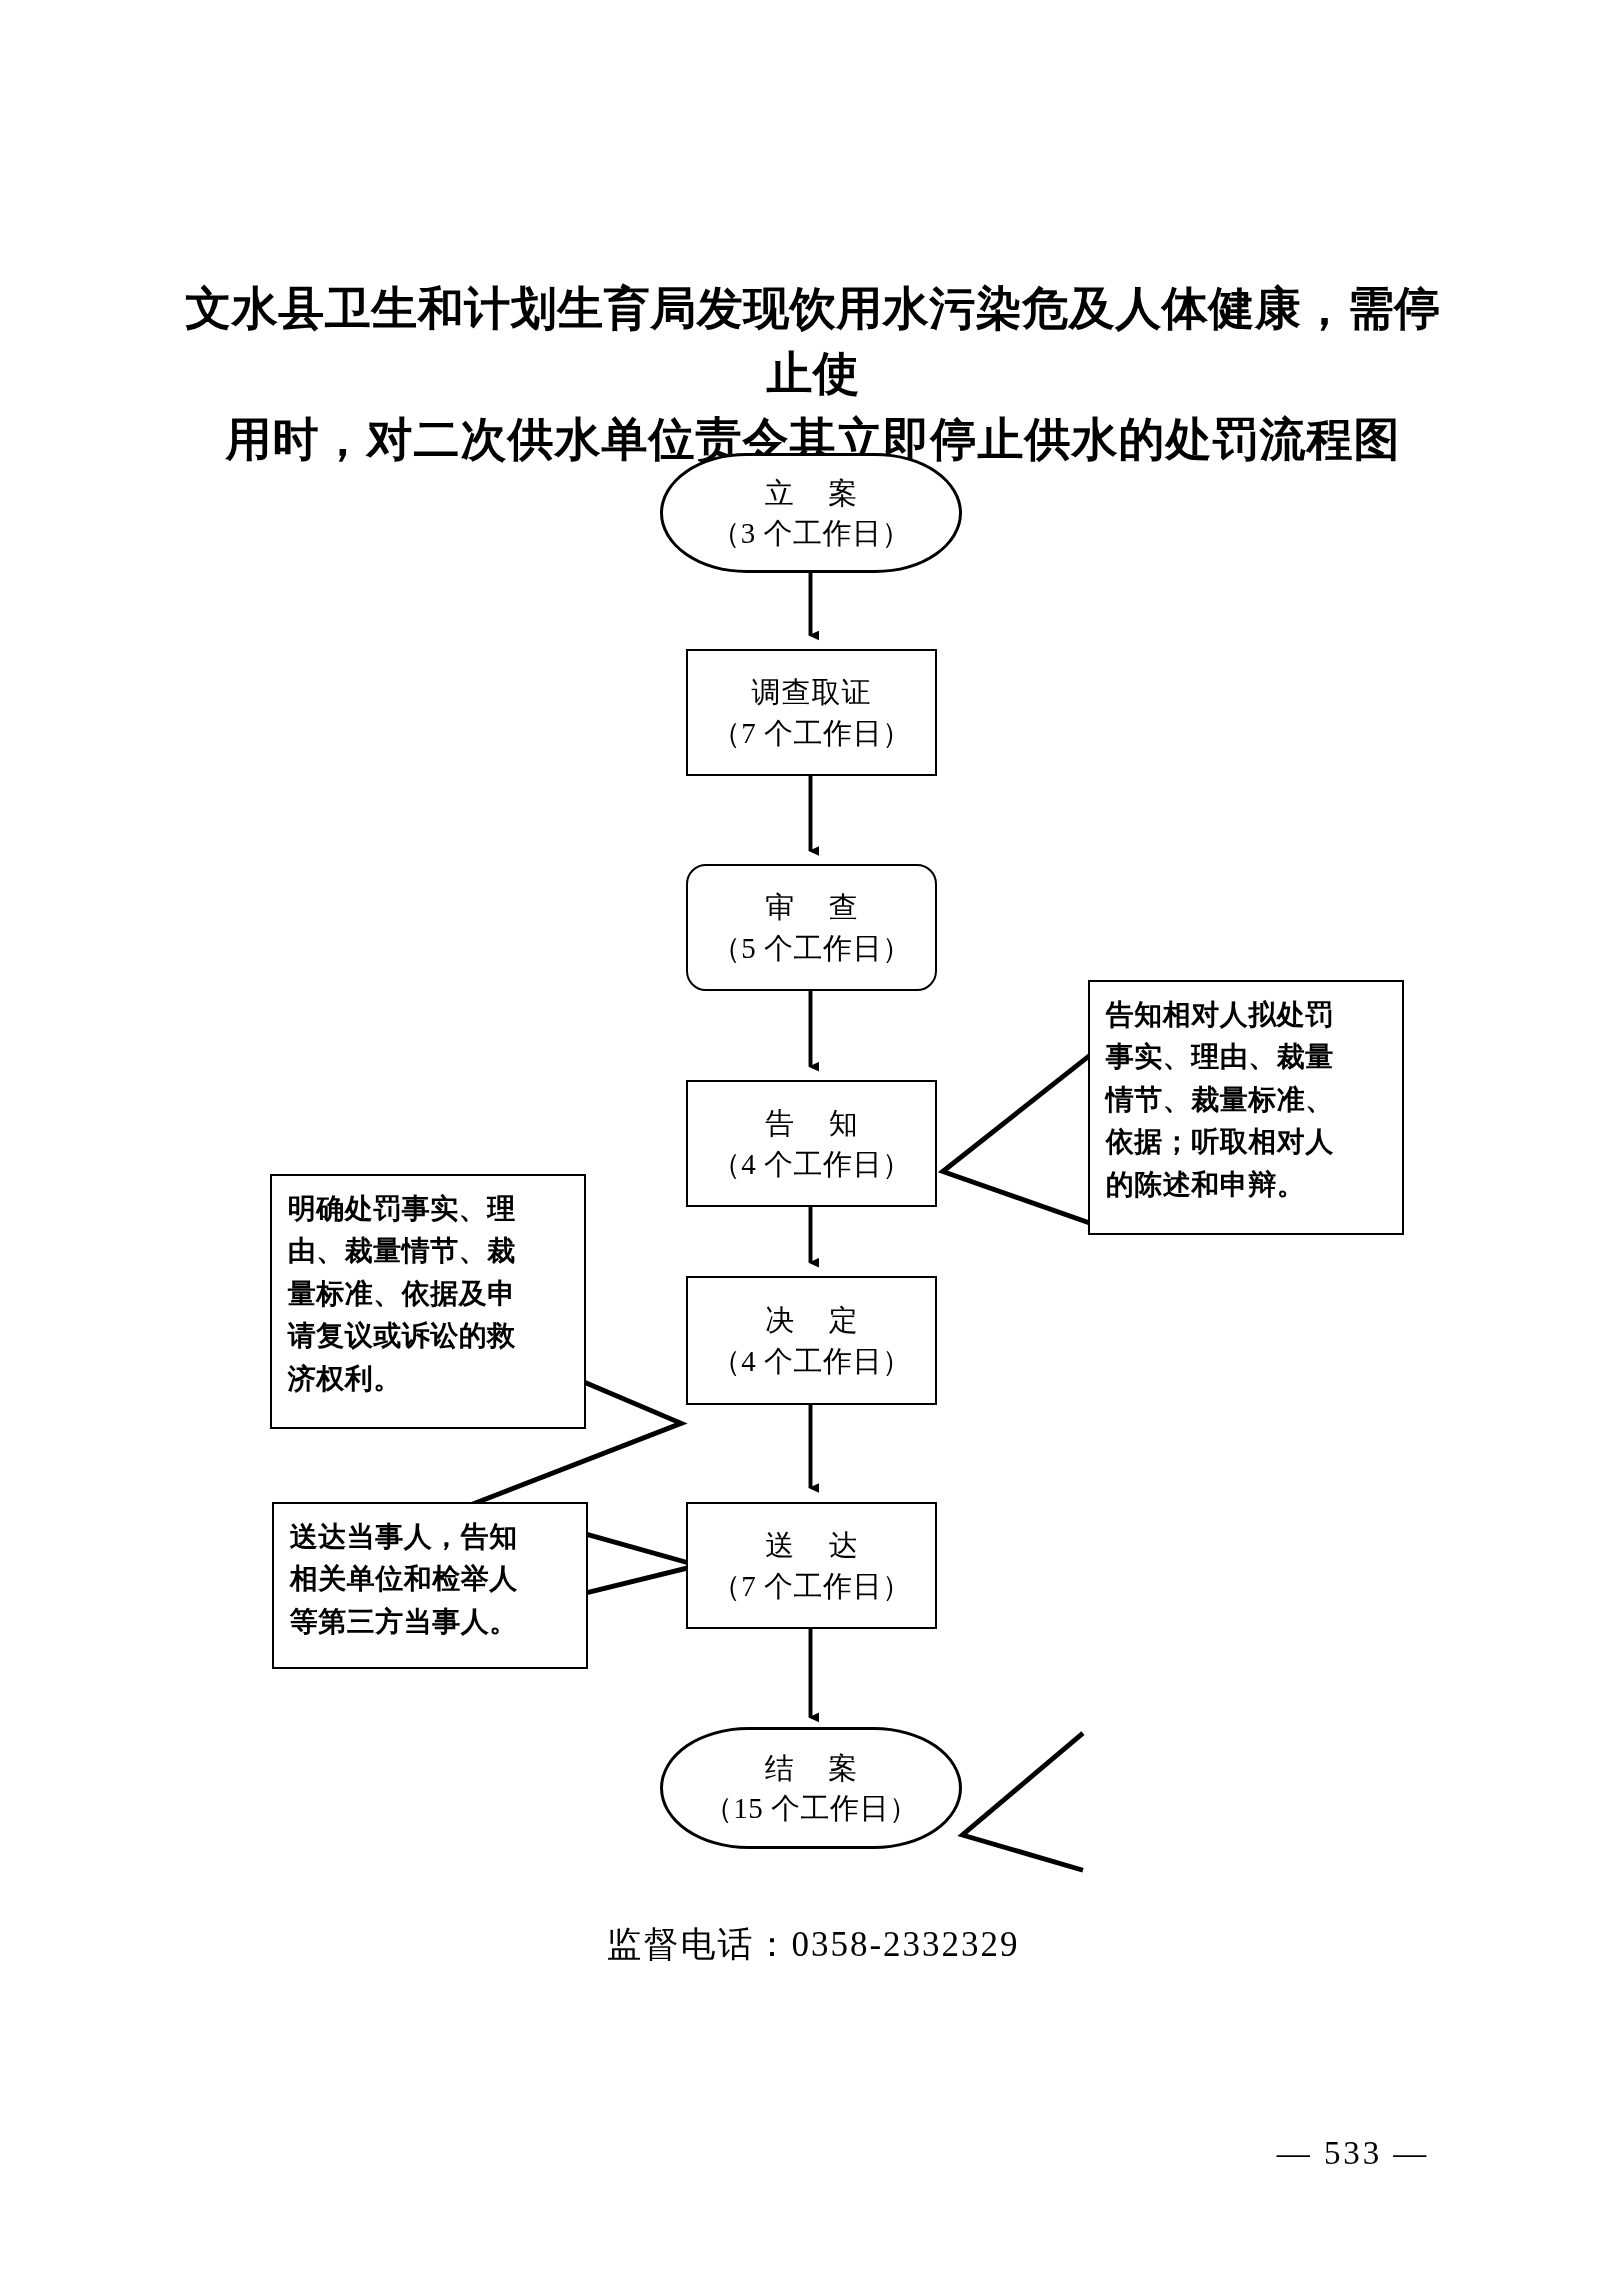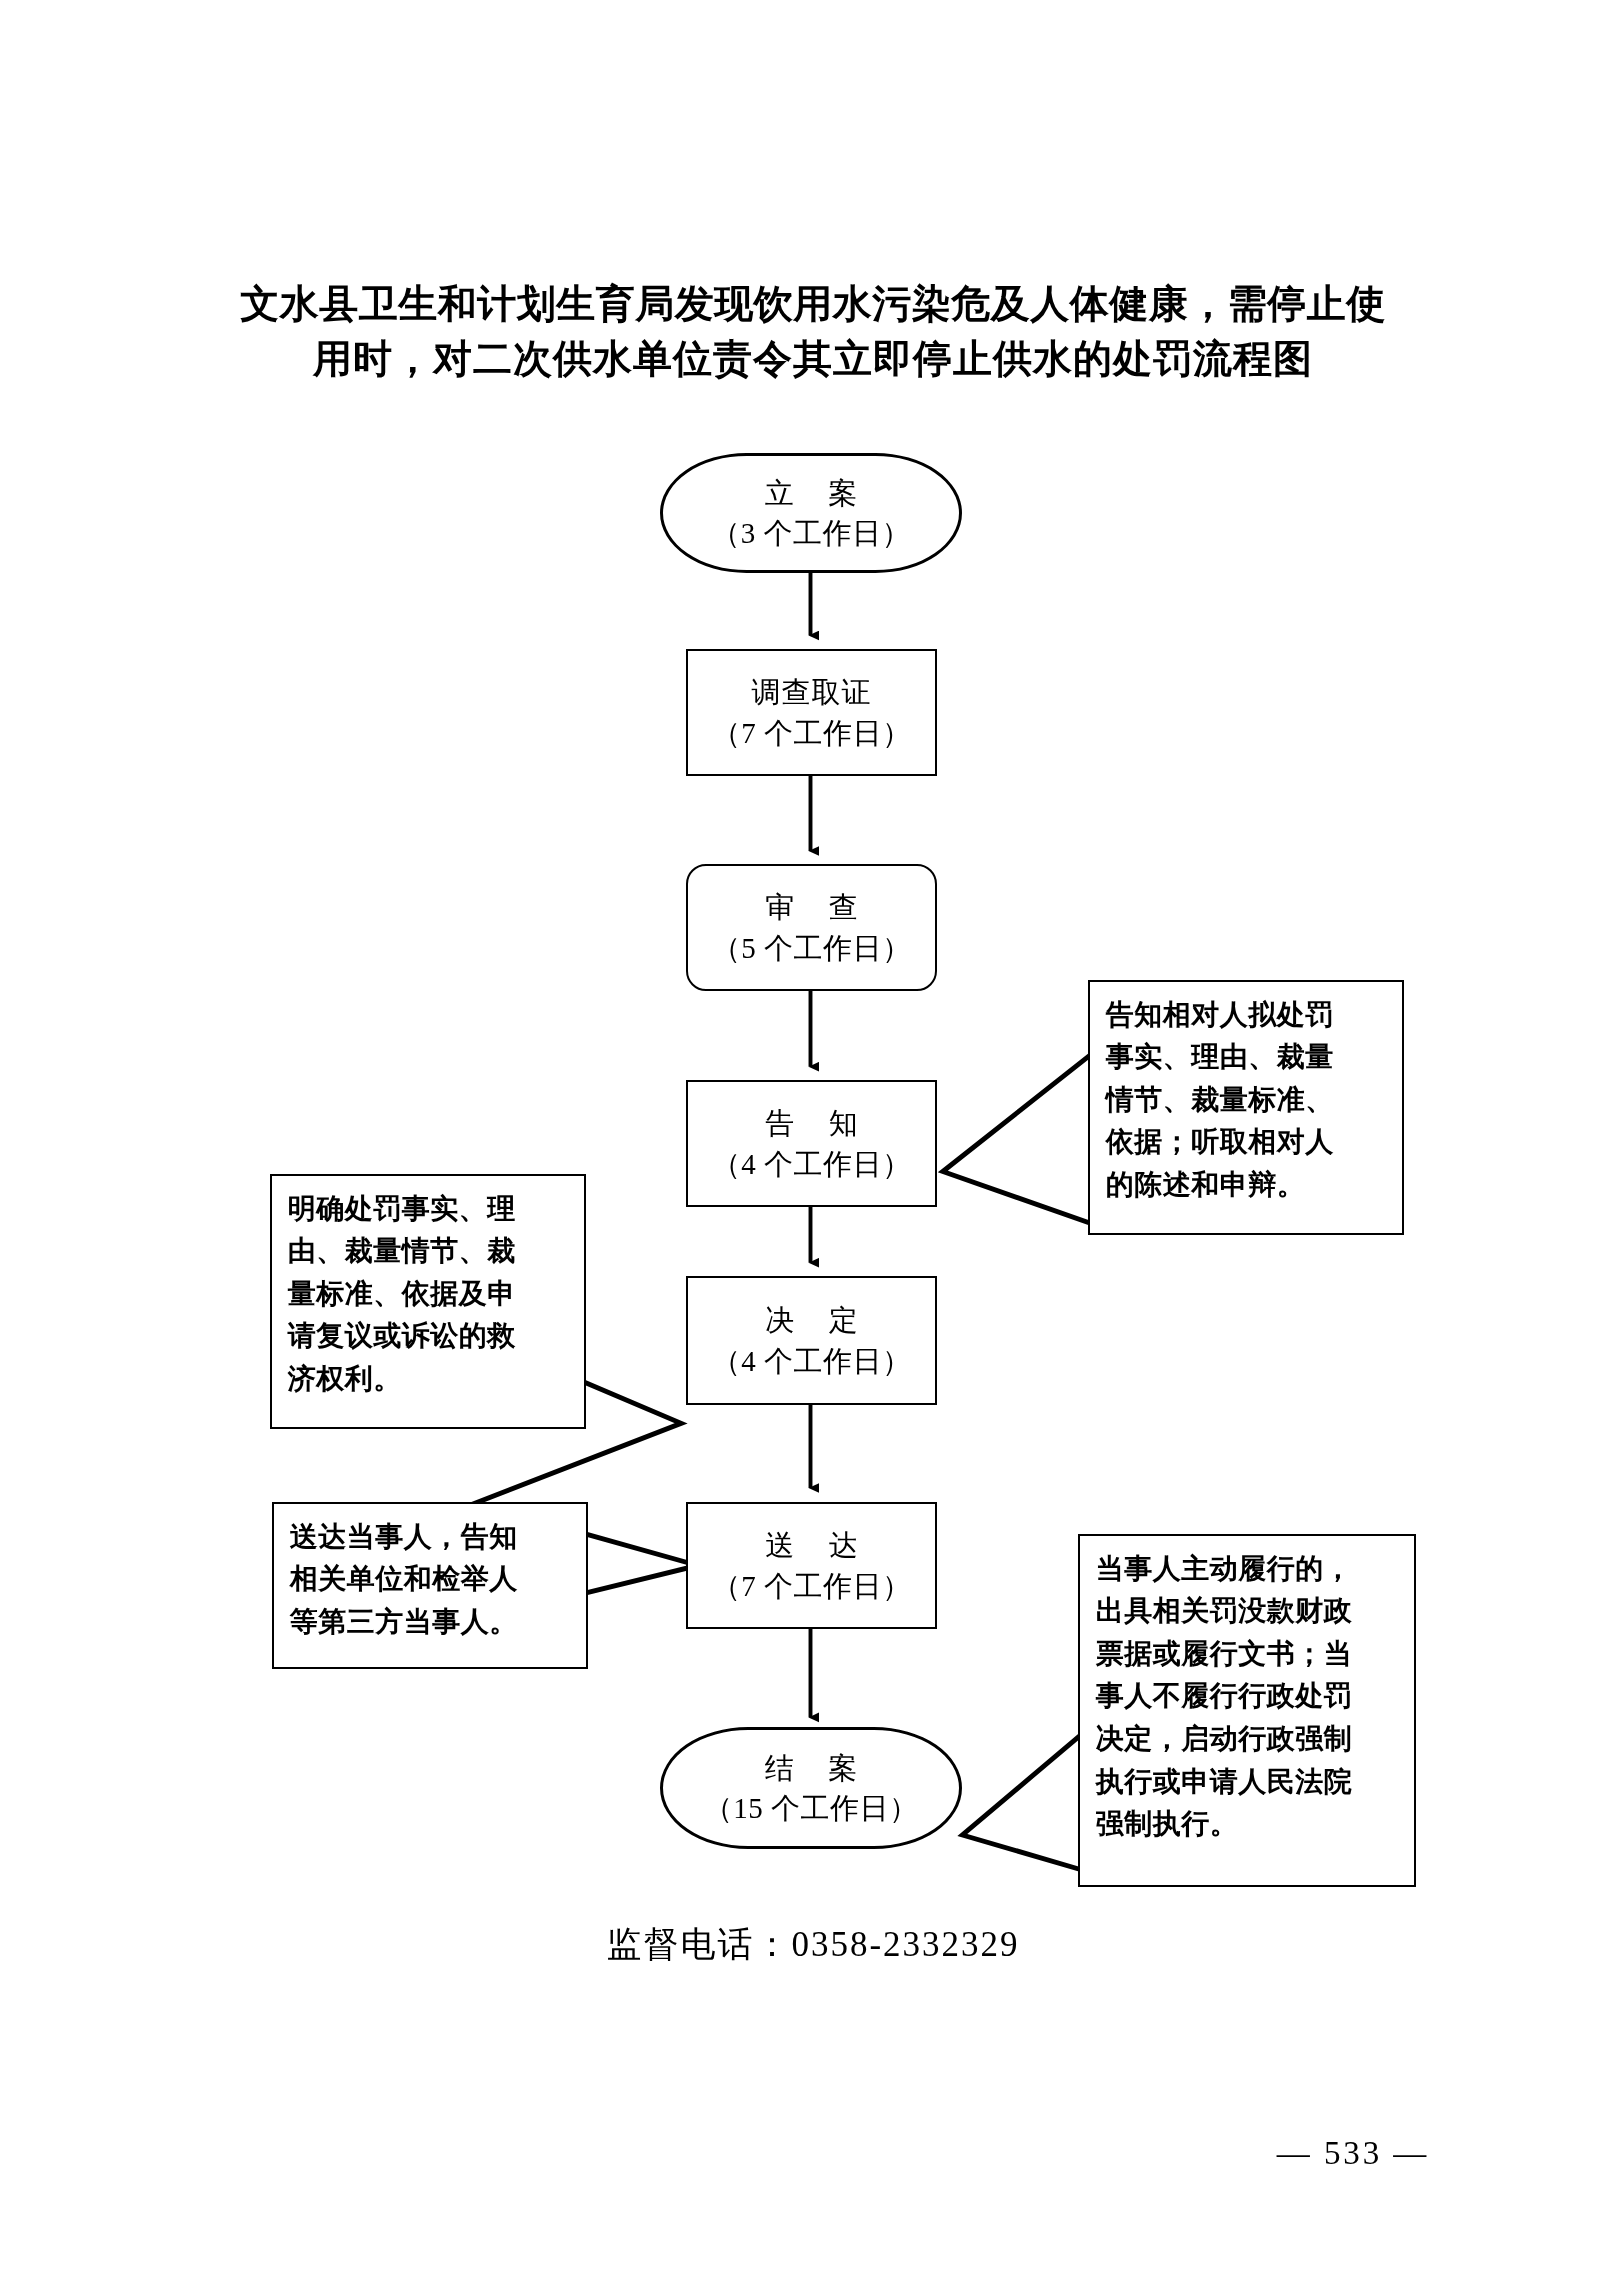--- a/index.html
+++ b/index.html
@@ -24,21 +24,21 @@
     background: #ffffff;
   }
 
   
   .title {
     position: absolute;
     left: 176px;
     top: 276px;
     width: 1274px;
     text-align: center;
-    font-size: 39px;
+    font-size: 46px;
     font-weight: bold;
     line-height: 1.42;
     letter-spacing: 0.5px;
     font-family: "Liberation Serif", "DejaVu Serif", serif;
   }
   .title .ln { display: block; }
   .title .ln2 { letter-spacing: 1px; }
 
   
   .node {
@@ -212,27 +212,18 @@
     <div>请复议或诉讼的救</div>
     <div>济权利。</div>
   </div>
 
   <div class="note" style="left:272px; top:1502px; width:316px; height:167px;">
     <div>送达当事人，告知</div>
     <div>相关单位和检举人</div>
     <div>等第三方当事人。</div>
   </div>
 
-  <div class="note" style="left:1078px; top:1534px; width:338px; height:353px;">
-    <div>当事人主动履行的，</div>
-    <div>出具相关罚没款财政</div>
-    <div>票据或履行文书；当</div>
-    <div>事人不履行行政处罚</div>
-    <div>决定，启动行政强制</div>
-    <div>执行或申请人民法院</div>
-    <div>强制执行。</div>
-  </div>
 
   <div class="hotline">监督电话：0358-2332329</div>
   <div class="pagenum">— 533 —</div>
 
 </div>
 
 
 </body></html>

